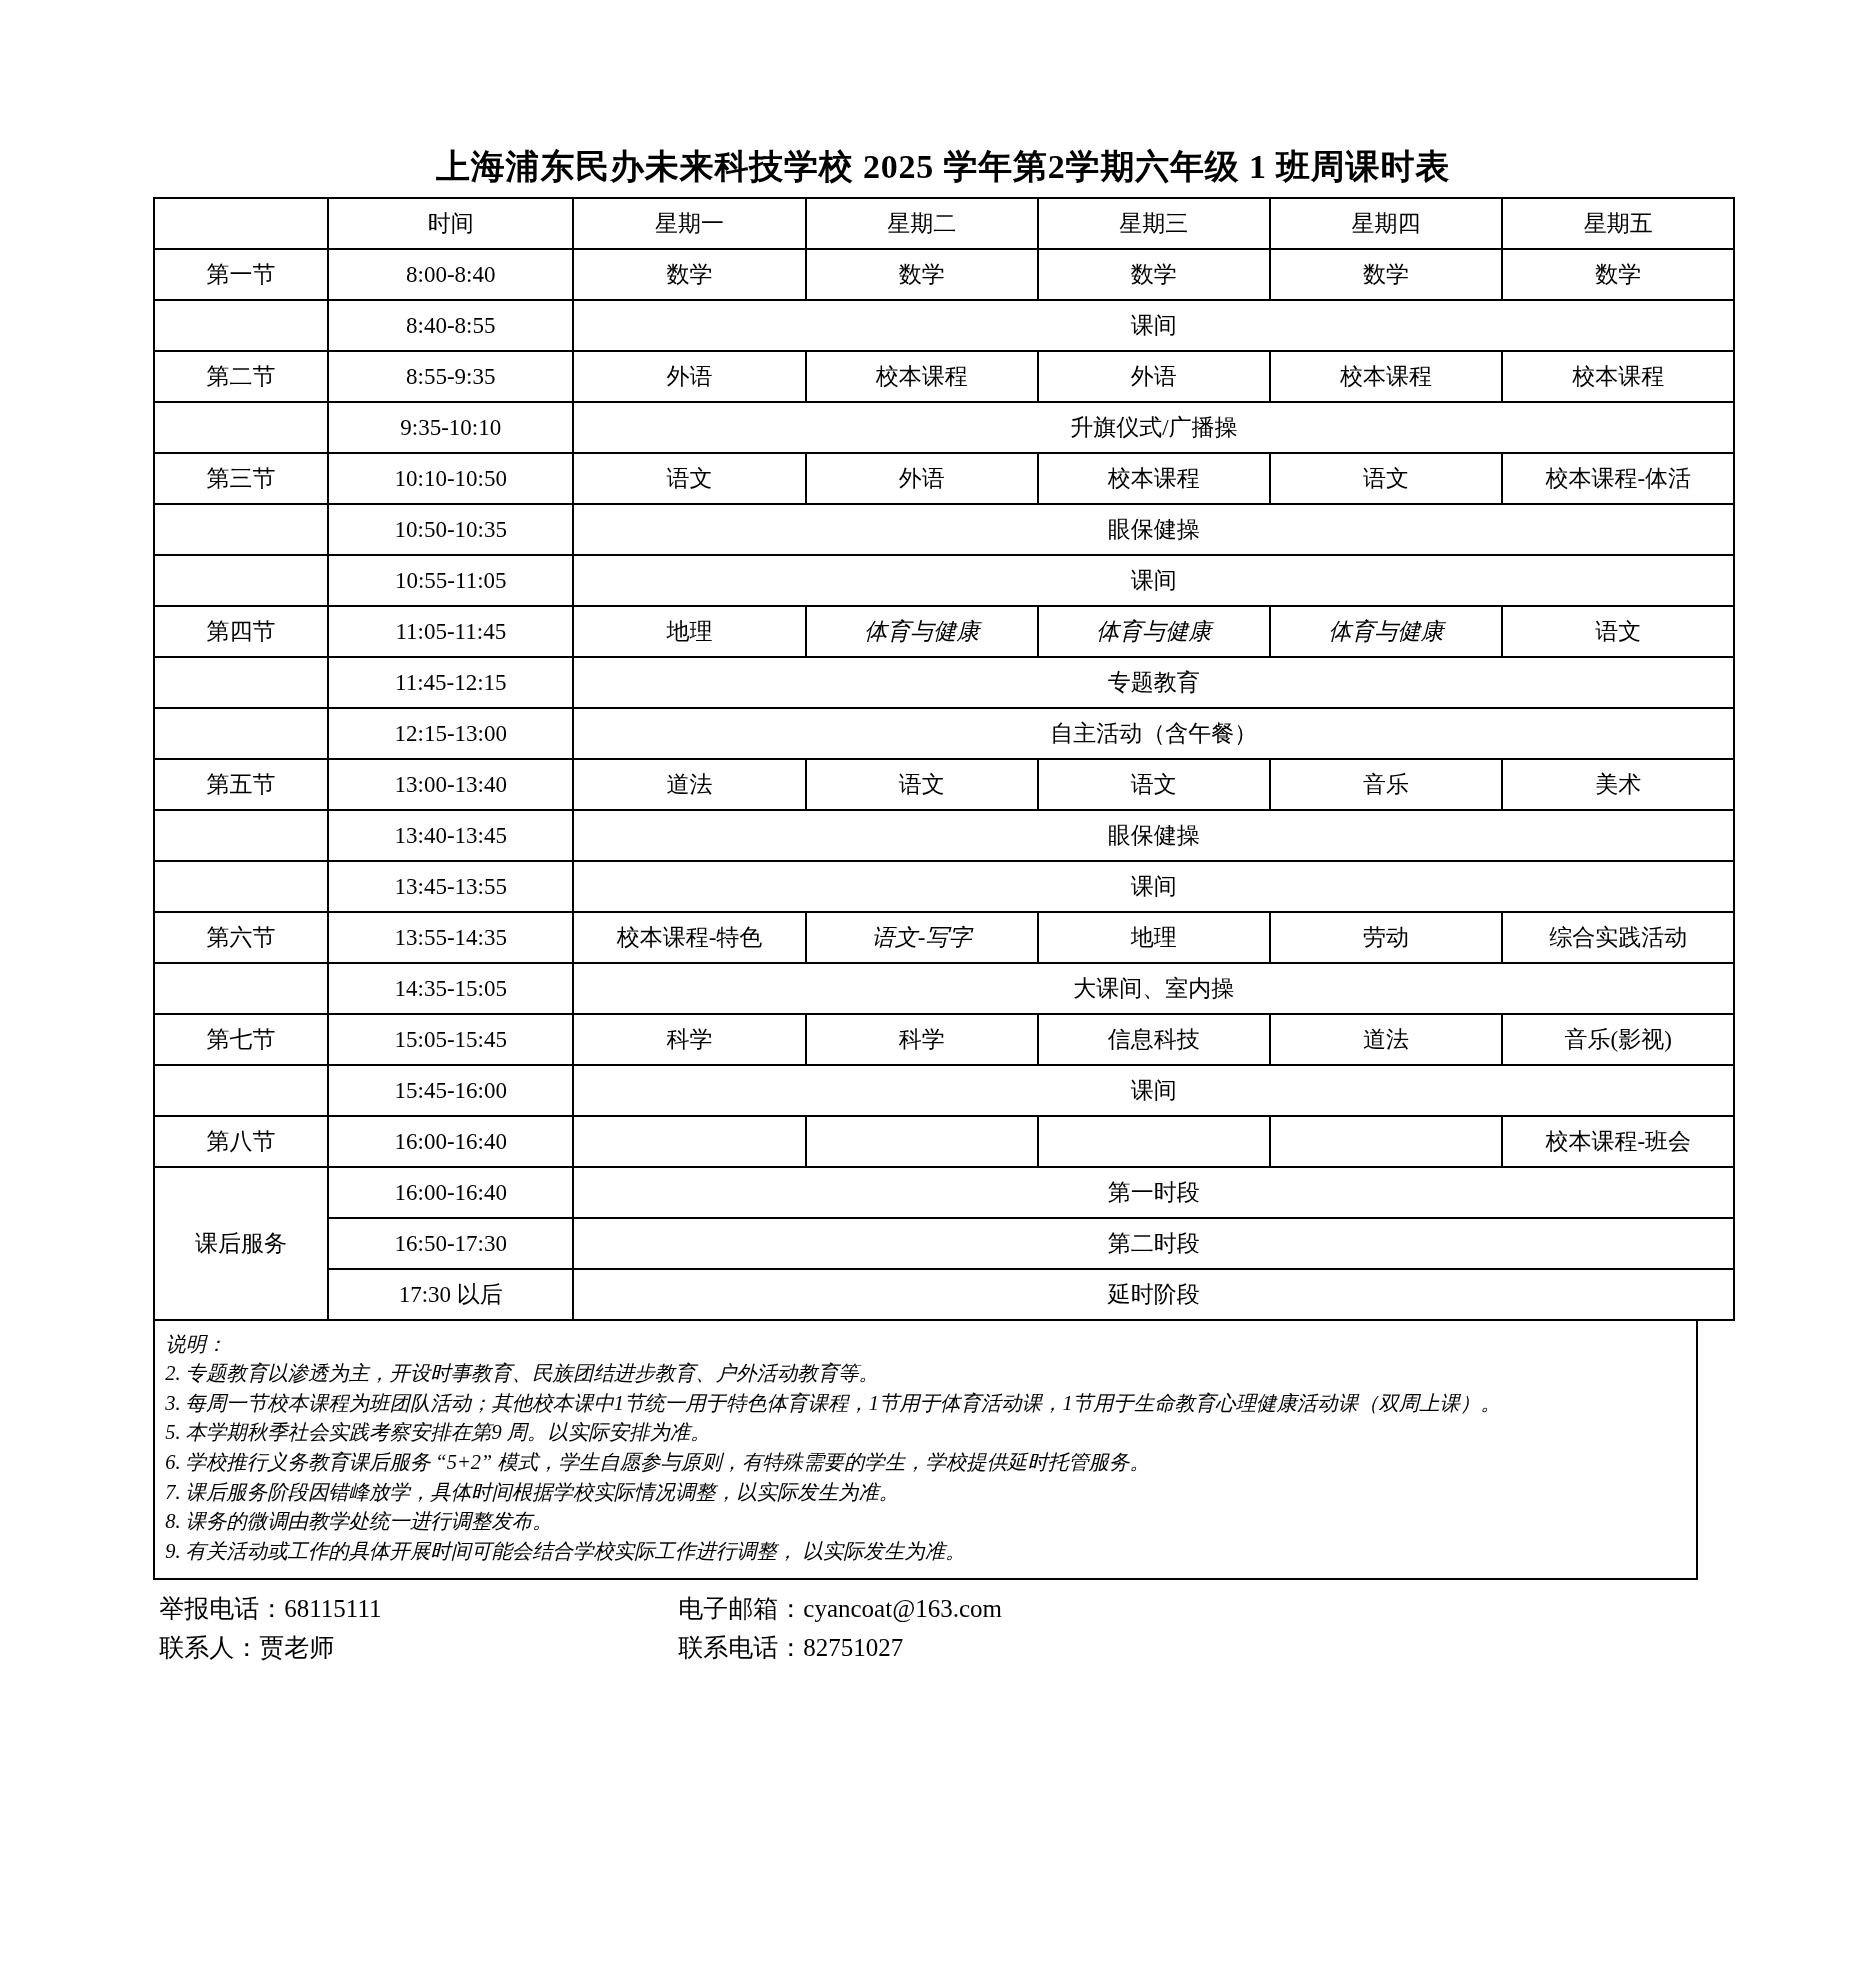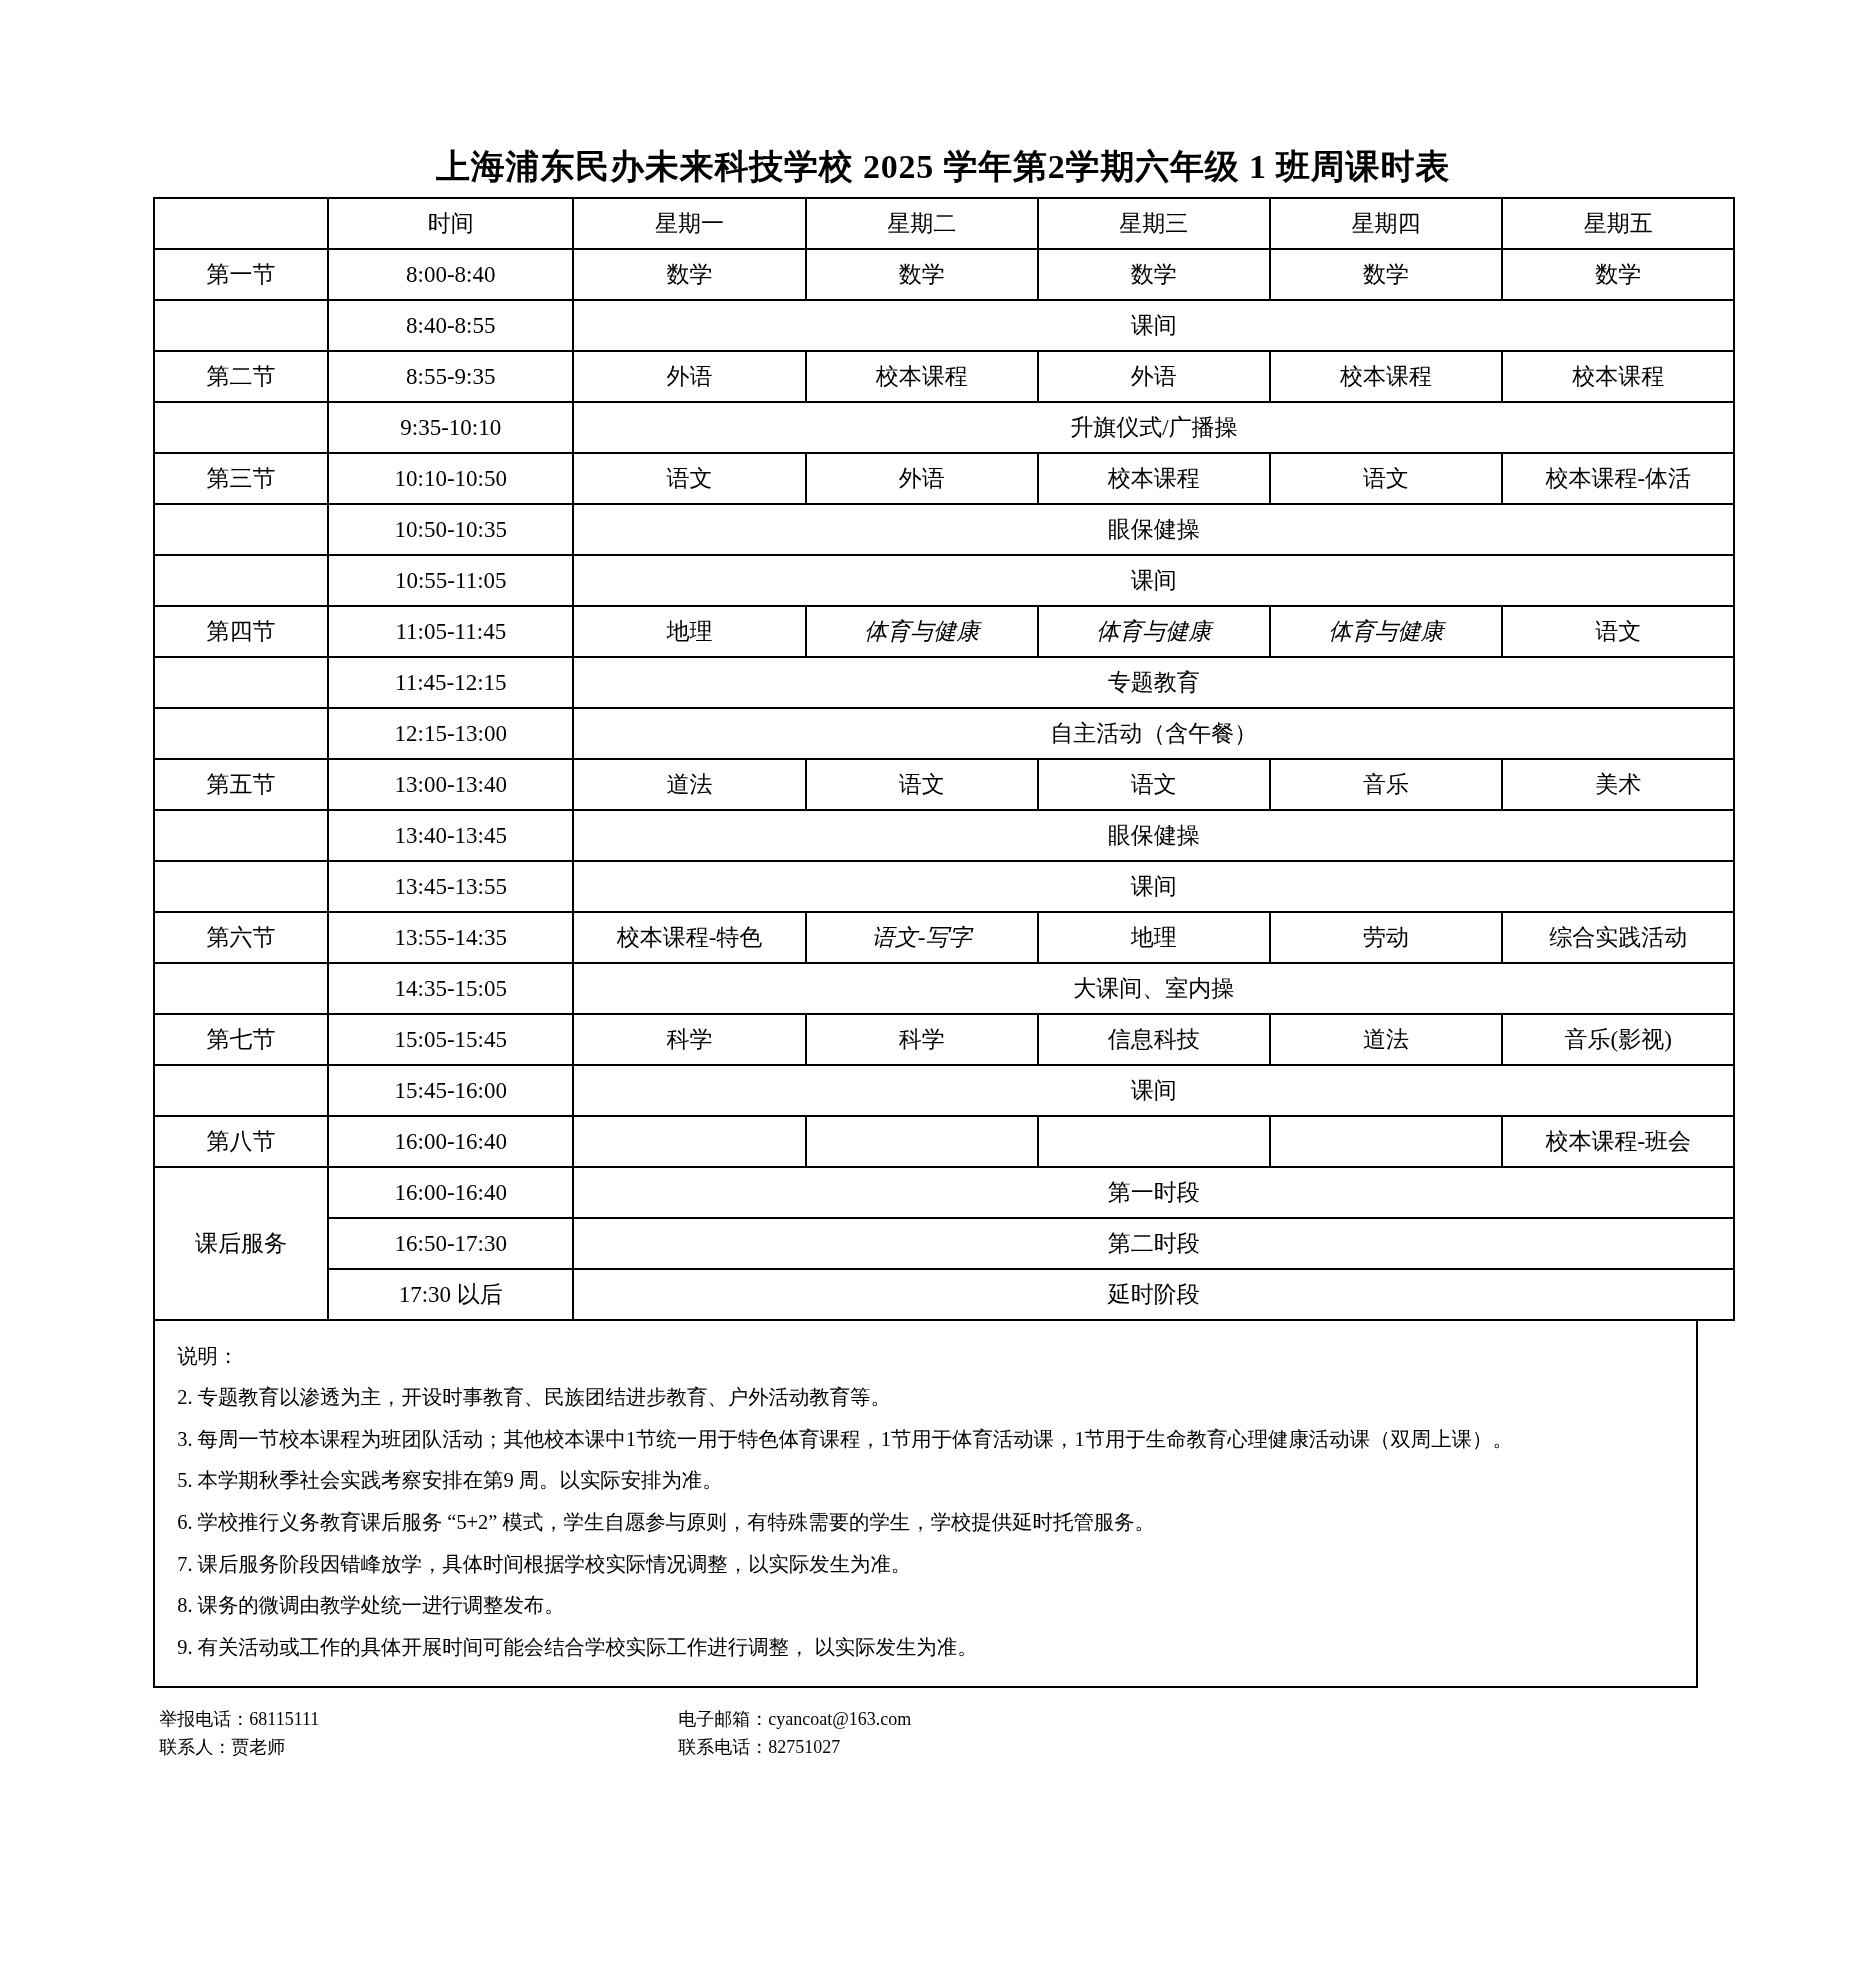--- a/index.html
+++ b/index.html
@@ -63,27 +63,28 @@
 
   .notes {
     border: 2.4px solid #000;
     border-top: none;
     padding: 8.6px 10.2px 11.8px 10.2px;
     font-size: 20.4px;
     line-height: 1.45;
   }
   .notes .nline {
     white-space: normal;
-    margin: 12px;
+    margin: 0;
     padding: 0;
+    font-style: italic;
   }
   .footer {
-    margin-top: 18px;
+    margin-top: 10px;
     padding-left: 6.3px;
-    font-size: 18px;
+    font-size: 25px;
     line-height: 1.55;
   }
   .footer .frow {
     display: flex;
   }
   .footer .fcol-a { width: 519px; flex: 0 0 519px; }
   .footer .fcol-b { flex: 1 1 auto; }
 </style>
 </head>
 <body>

